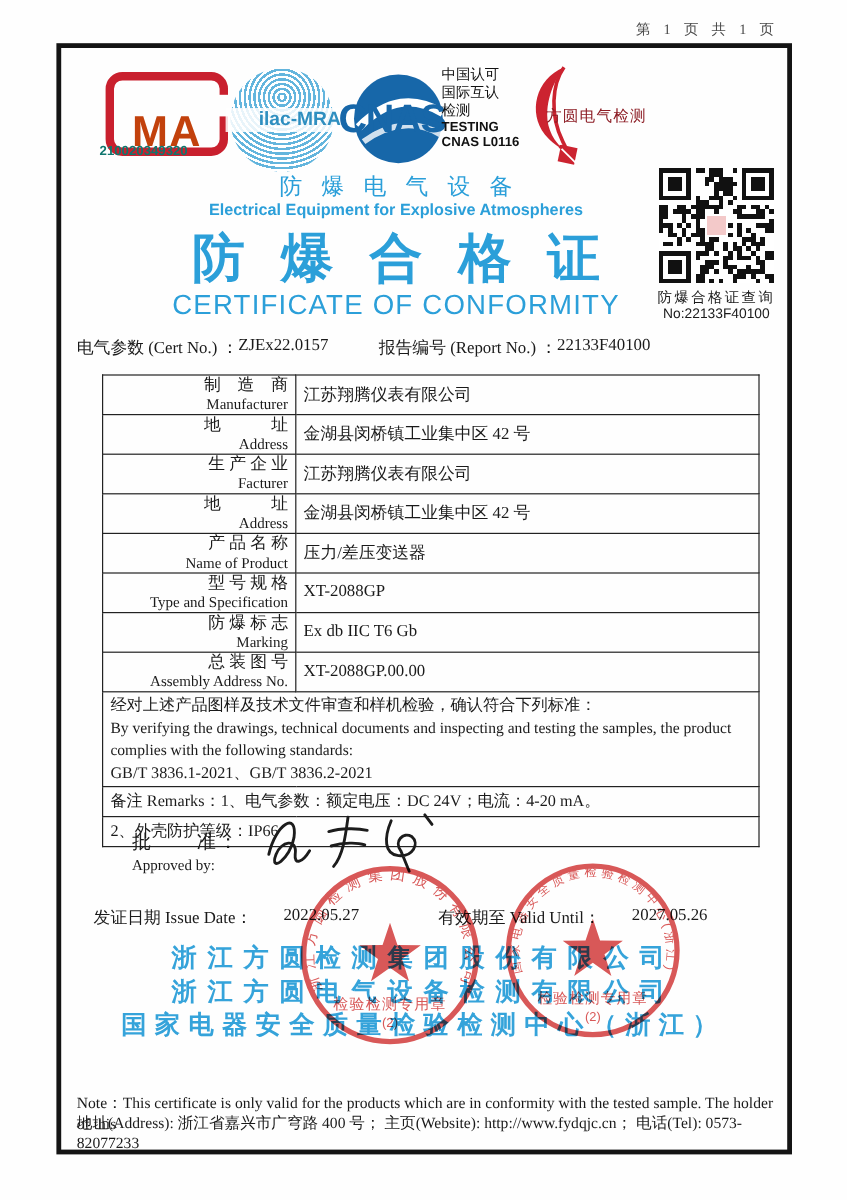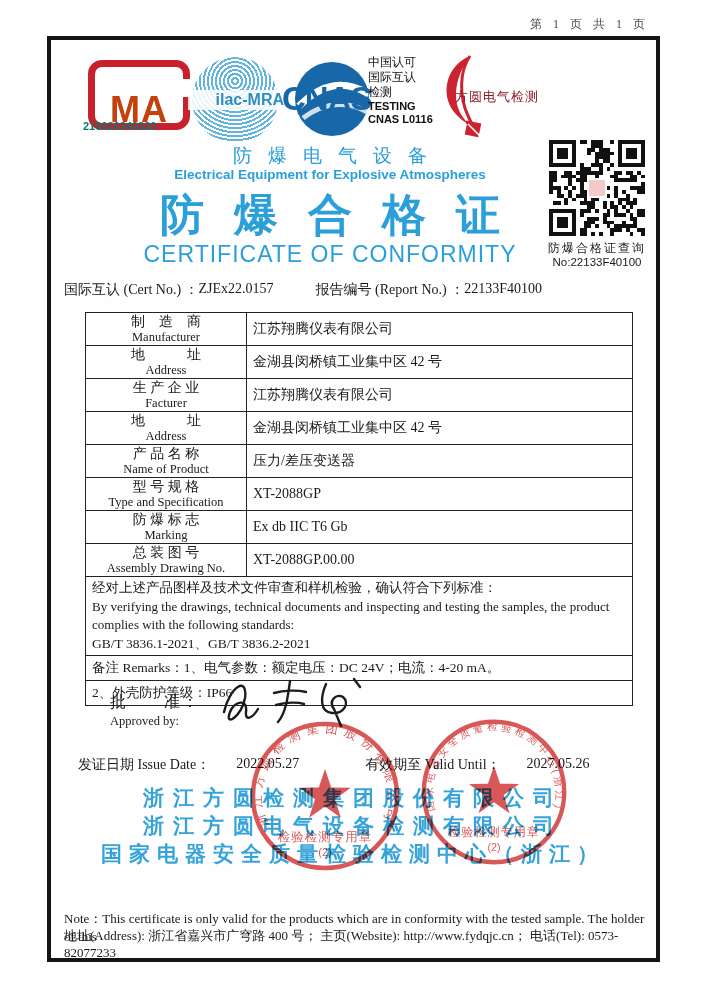--- a/index.html
+++ b/index.html
@@ -42,21 +42,21 @@
   .qr-num{left:536px;top:256px;width:122px;text-align:center;font-size:11.5px;font-family:"Liberation Sans",sans-serif;}
 
   .cert-line{left:64px;top:281px;width:580px;font-size:14px;display:flex;}
   .cert-line .gap{width:42px;}
   .cert-line b{font-weight:normal;}
 
   
   table.main{position:absolute;left:85px;top:312px;width:548px;border-collapse:collapse;
       font-size:14px;}
   table.main td{border:1.2px solid #222;padding:1px 6px;vertical-align:middle;}
-  td.lbl{width:148px;text-align:center;padding:1px 2px;}
+  td.lbl{width:148px;text-align:right;padding:1px 2px;}
   td.lbl .cn{display:block;font-size:14px;line-height:16px;}
   td.lbl .en{display:block;font-size:12.5px;line-height:14px;font-family:"Liberation Serif",serif;}
   td.val{padding-left:12px;height:29px;}
   td.wide{padding:3px 8px;}
   .st-cn{font-size:13.5px;line-height:20px;}
   .st-en{font-size:13px;line-height:18px;}
   .st-std{font-size:13.5px;line-height:20px;}
   .rmk{font-size:13.5px;line-height:20px;height:22px;}
 
   
@@ -339,21 +339,21 @@
         <rect x="20" y="2" width="3" height="3" fill="#111"></rect>
         <rect x="0" y="18" width="7" height="7" fill="#111"></rect>
         <rect x="1" y="19" width="5" height="5" fill="#fff"></rect>
         <rect x="2" y="20" width="3" height="3" fill="#111"></rect>
         <rect x="10.5" y="10.5" width="4" height="4" fill="#f3c9c9"></rect>
       </svg></div>
   <div class="abs qr-cap">防爆合格证查询</div>
   <div class="abs qr-num">No:22133F40100</div>
 
   <div class="abs cert-line">
-    <span>国际互认 (Cert No.) ：</span>
+    <span>电气参数 (Cert No.) ：</span>
     <b>ZJEx22.0157</b>
     <span class="gap"></span>
     <span>报告编号 (Report No.) ：</span>
     <b>22133F40100</b>
   </div>
 
   <table class="main">
     <tbody>
         <tr>
       <td class="lbl">
@@ -400,21 +400,21 @@
     <tr>
       <td class="lbl">
             <span class="cn">防 爆 标 志</span>
             <span class="en">Marking</span>
           </td>
       <td class="val">Ex db IIC T6 Gb</td>
     </tr>
     <tr>
       <td class="lbl">
             <span class="cn">总 装 图 号</span>
-            <span class="en">Assembly Drawing No.</span>
+            <span class="en">Assembly Address No.</span>
           </td>
       <td class="val">XT-2088GP.00.00</td>
     </tr>
     <tr>
       <td class="wide" colspan="2">
         <div class="st-cn">经对上述产品图样及技术文件审查和样机检验，确认符合下列标准：</div>
         <div class="st-en">By verifying the drawings, technical documents and inspecting and testing the samples, the product complies with the following standards:</div>
         <div class="st-std">GB/T 3836.1-2021、GB/T 3836.2-2021</div>
       </td>
     </tr>

